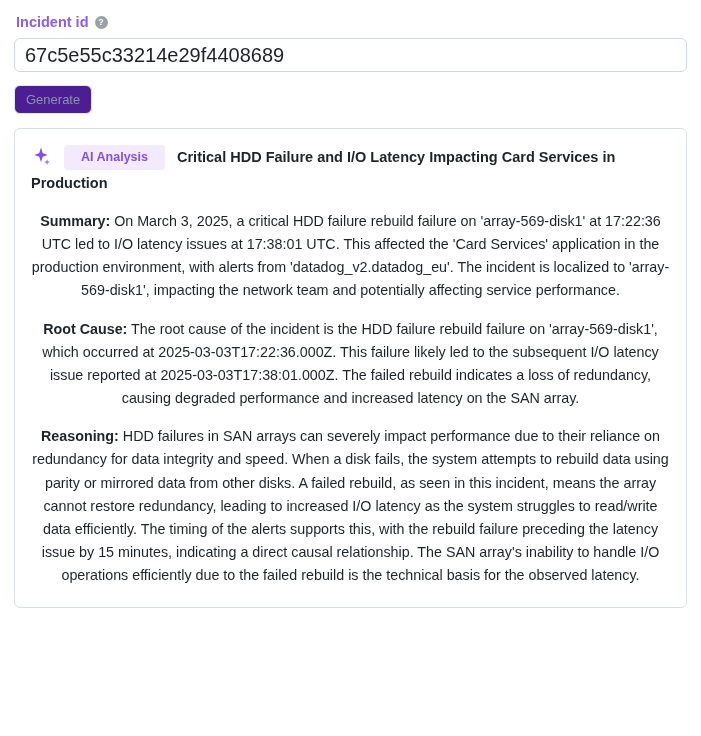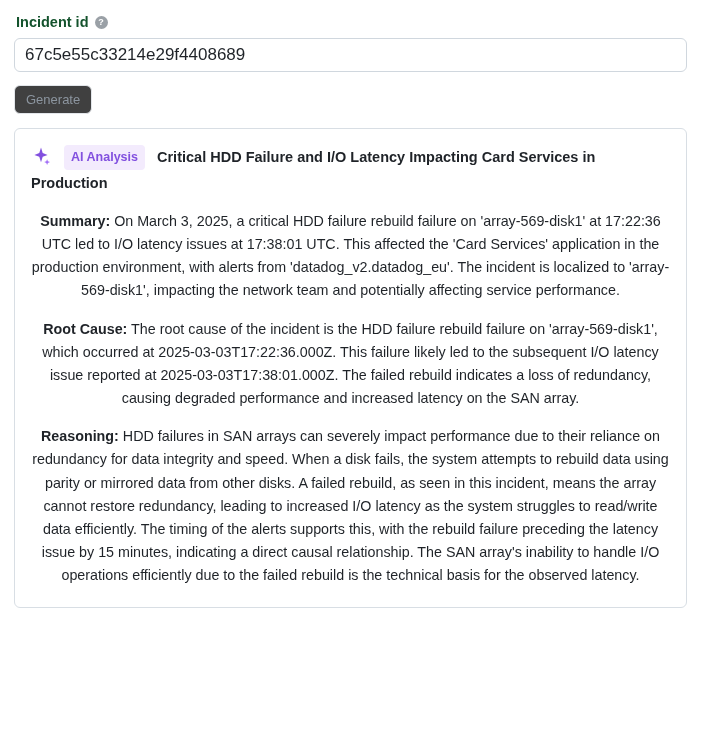--- a/index.html
+++ b/index.html
@@ -27,55 +27,55 @@
   }
   .field-label-row {
     display: flex;
     align-items: center;
     gap: 6px;
     margin: 0 0 8px 2px;
   }
   .field-label {
     font-size: 14.5px;
     font-weight: bold;
-    color: #14532d;
+    color: #8b5cf6;
   }
   .help-icon {
     width: 13px;
     height: 13px;
     border-radius: 50%;
     background: #9aa0a6;
     color: #ffffff;
     font-size: 9px;
     line-height: 13px;
     text-align: center;
     font-weight: bold;
     display: inline-block;
     cursor: help;
   }
   .text-input {
     width: 673px;
     height: 34px;
     border: 1px solid #d0d7de;
     border-radius: 6px;
     padding: 6px 10px;
-    font-size: 17px;
+    font-size: 20px;
     font-family: "Liberation Sans", sans-serif;
     color: #1f2328;
     background: #ffffff;
     outline: none;
   }
   .generate-btn {
     margin-top: 13px;
     display: inline-block;
     padding: 6px 11px;
     font-size: 13px;
     font-family: "Liberation Sans", sans-serif;
     color: #8c959f;
-    background: #404040;
+    background: #4c1d95;
     border: 1px solid #e3e6ea;
     border-radius: 6px;
     cursor: default;
   }
   .result-card {
     margin-top: 14px;
     width: 673px;
     border: 1px solid #d8dee4;
     border-radius: 6px;
     background: #ffffff;
@@ -92,21 +92,21 @@
     vertical-align: -4px;
     margin-right: 9px;
   }
   .ai-badge {
     display: inline-block;
     background: #f3ebfd;
     color: #8250df;
     font-size: 12.5px;
     font-weight: bold;
     border-radius: 4px;
-    padding: 3px 7px;
+    padding: 3px 17px;
     margin-right: 8px;
     vertical-align: 1px;
   }
   .section {
     margin-top: 15px;
     font-size: 14.3px;
     line-height: 1.62;
     color: #1f2328;
     text-align: center;
   }

